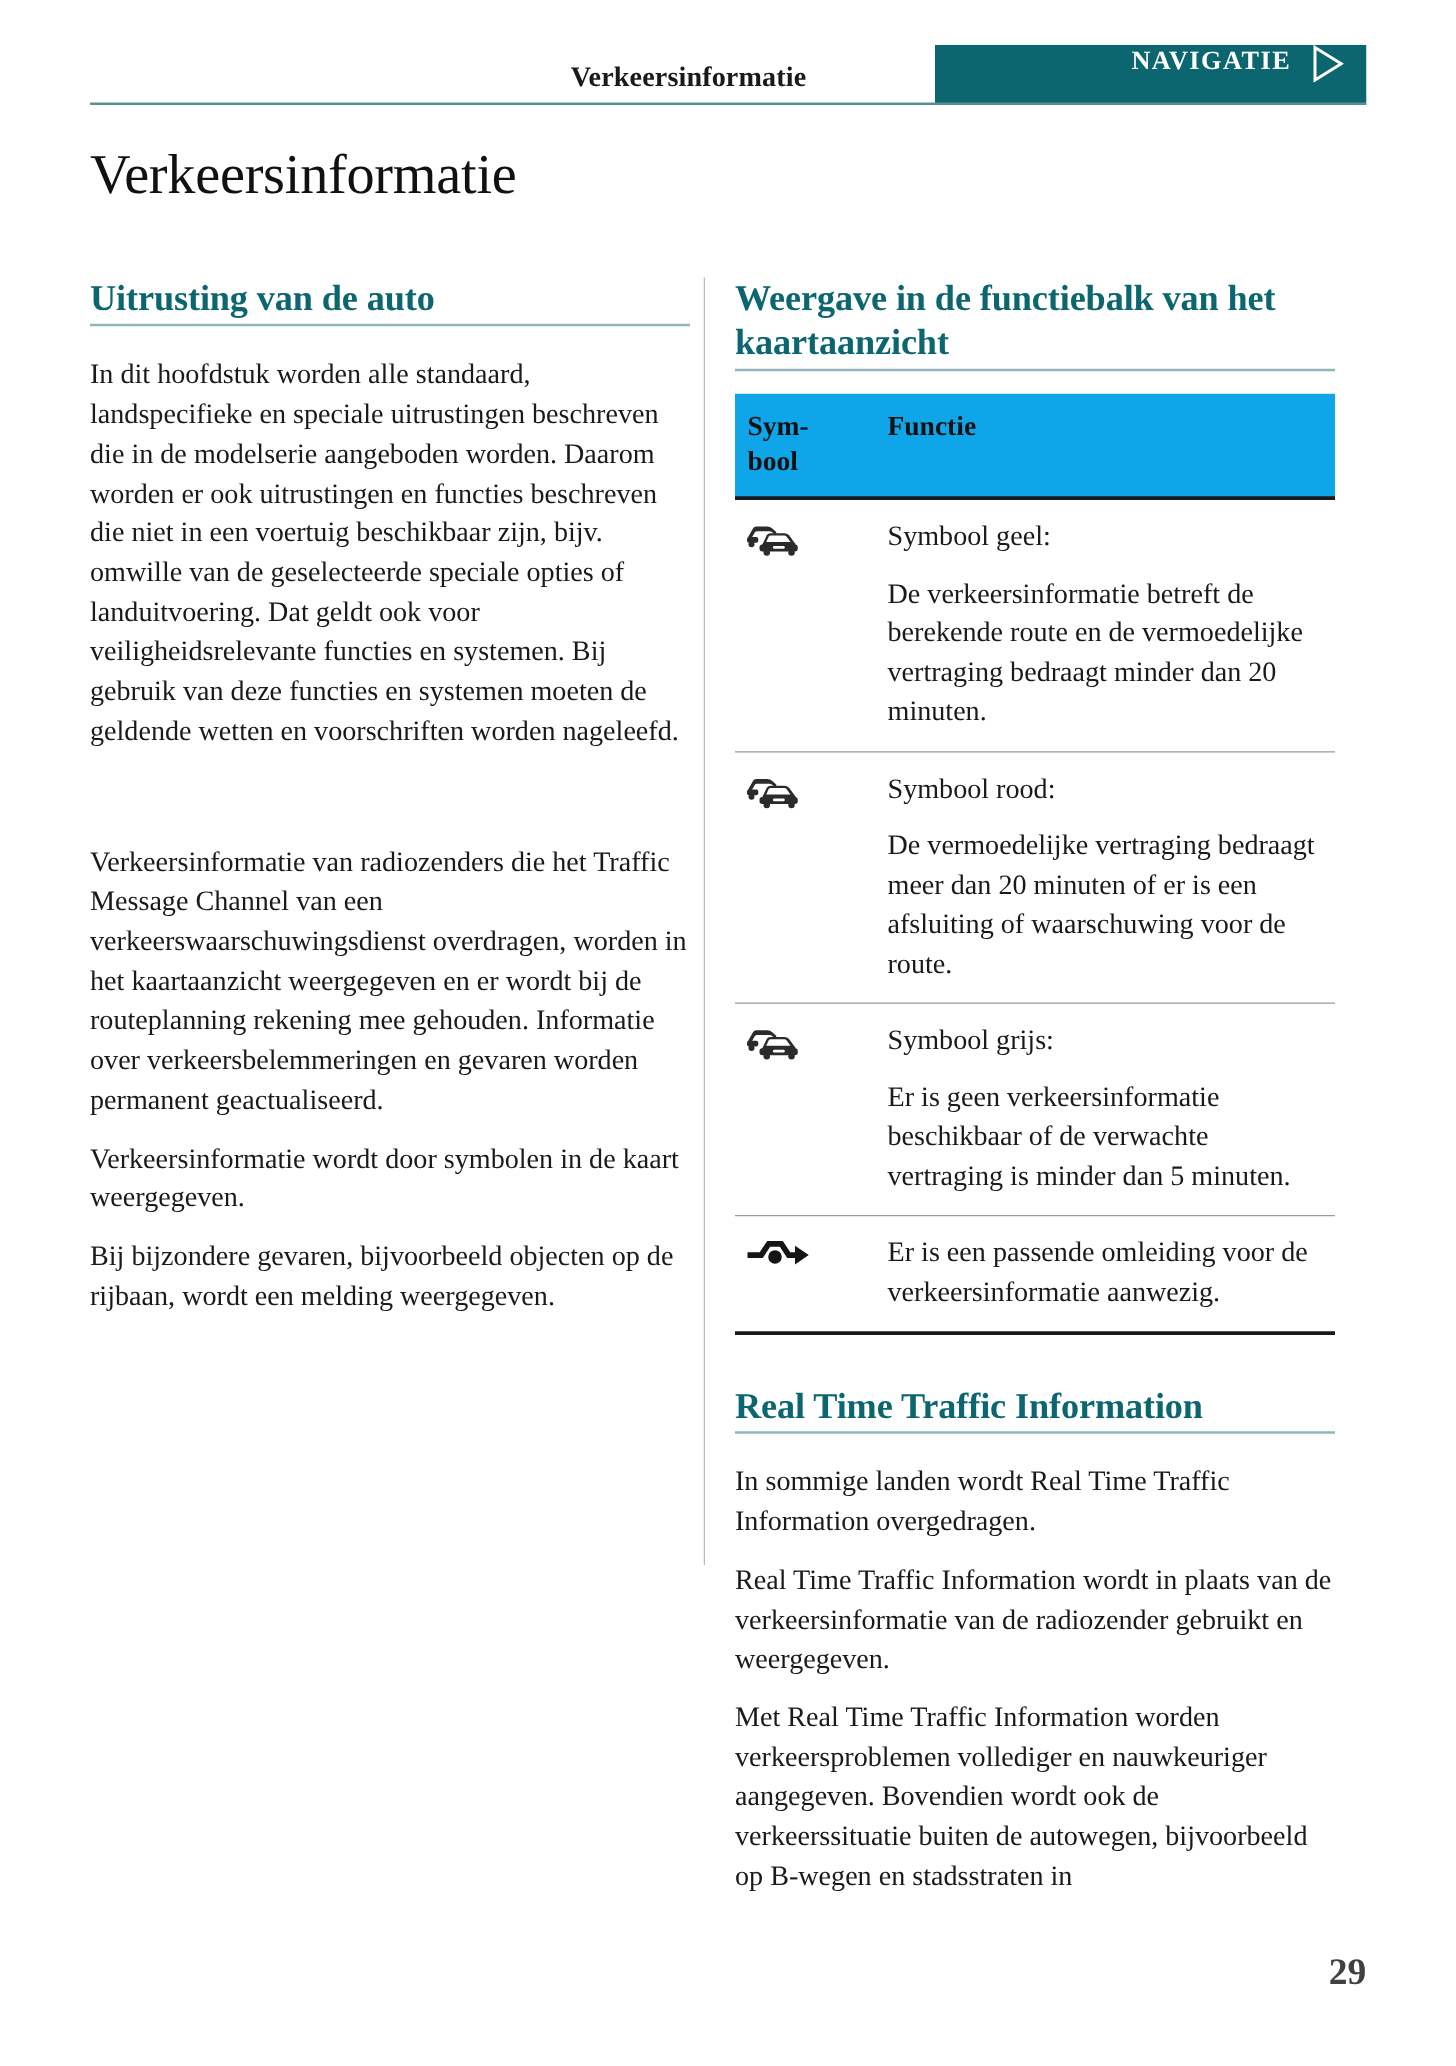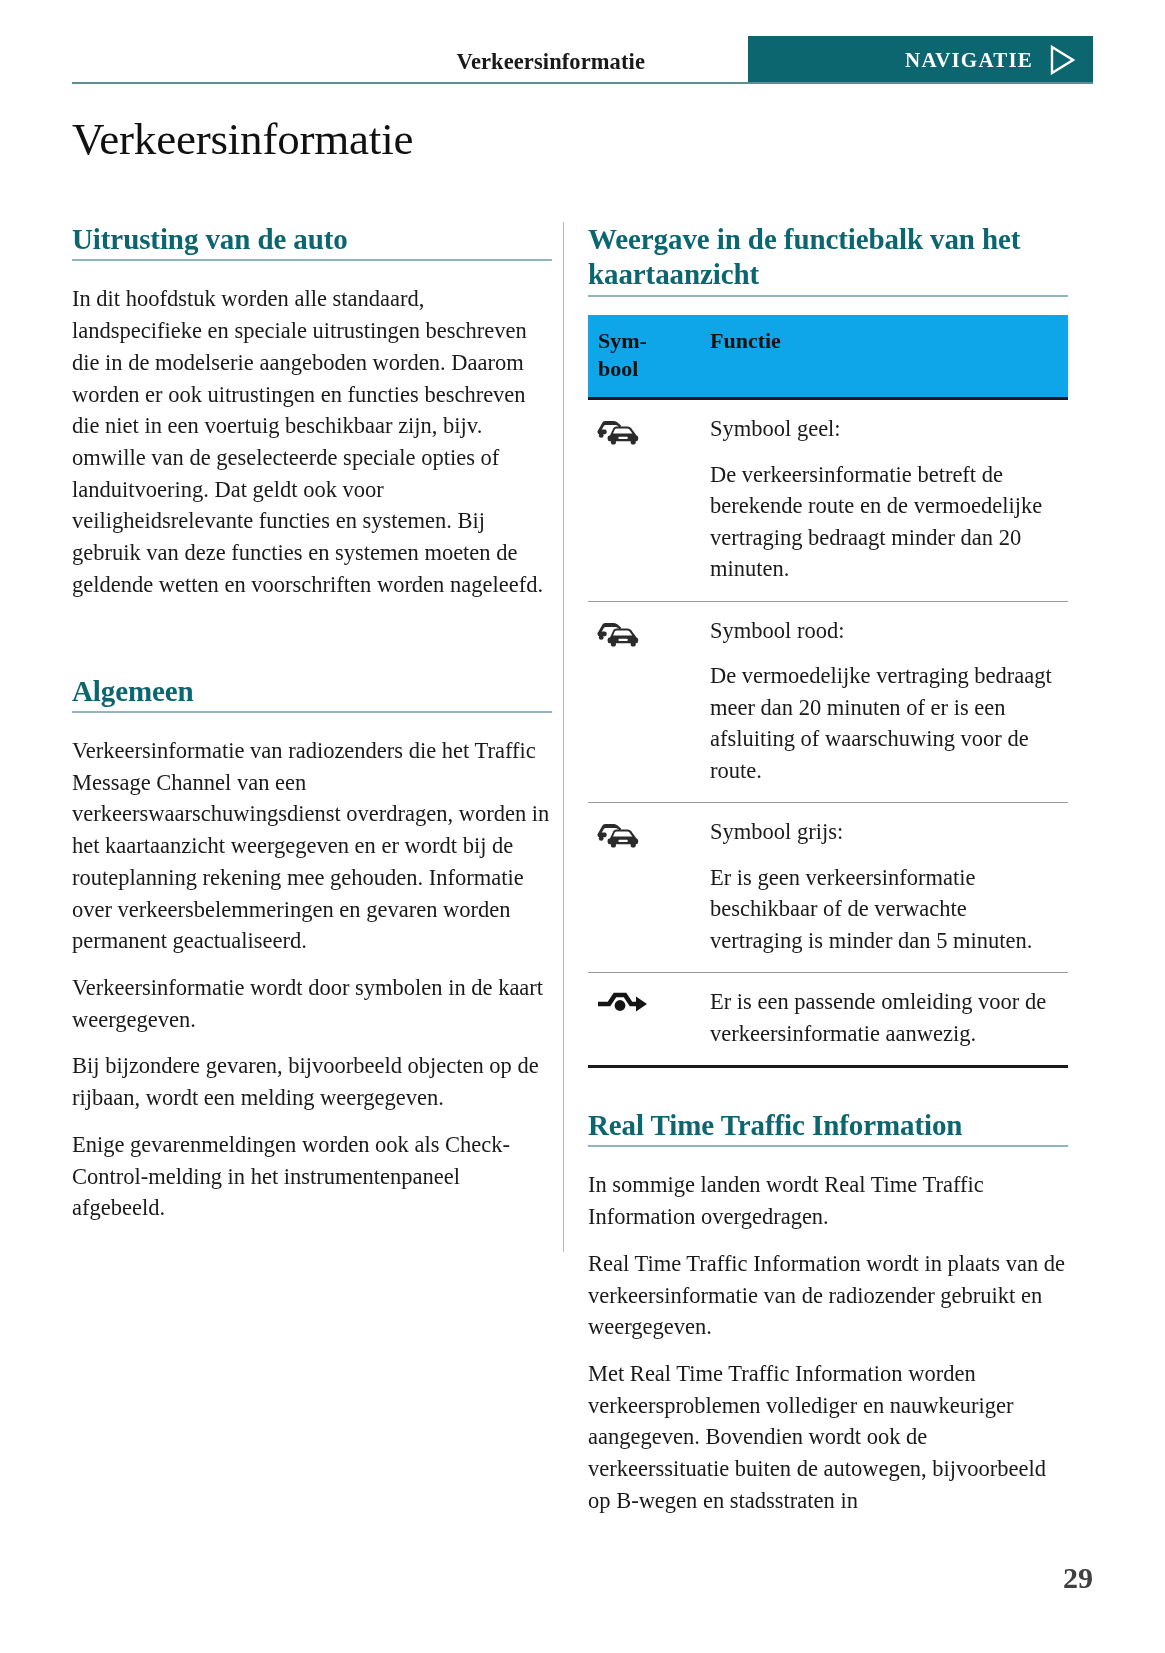--- a/index.html
+++ b/index.html
@@ -52,21 +52,20 @@
     white-space: nowrap;
   }
   .header-tab {
     position: absolute;
     right: 0;
     top: 0;
     bottom: 0;
     width: 345px;
     background: #0b6670;
     display: flex;
-    align-items: center;
     justify-content: flex-end;
     padding-right: 18px;
     gap: 16px;
   }
   .header-tab-label {
     color: #ffffff;
     font-size: 21px;
     font-weight: bold;
     letter-spacing: 1.2px;
   }
@@ -200,25 +199,23 @@
 
   <div class="col-divider"></div>
 
   <div class="col col-left">
 
     <h2 class="section">Uitrusting van de auto</h2>
     <p class="body">In dit hoofdstuk worden alle standaard, landspecifieke en speciale uitrustingen beschreven die in de modelserie aangeboden worden. Daarom worden er ook uitrustingen en functies beschreven die niet in een voertuig beschikbaar zijn, bijv. omwille van de geselecteerde speciale opties of landuitvoering. Dat geldt ook voor veiligheidsrelevante functies en systemen. Bij gebruik van deze functies en systemen moeten de geldende wetten en voorschriften worden nageleefd.</p>
 
     <div class="spacer-lg"></div>
 
-    <h2 class="section">Algemeen</h2>
     <p class="body">Verkeersinformatie van radiozenders die het Traffic Message Channel van een verkeerswaarschuwingsdienst overdragen, worden in het kaartaanzicht weergegeven en er wordt bij de routeplanning rekening mee gehouden. Informatie over verkeersbelemmeringen en gevaren worden permanent geactualiseerd.</p>
     <p class="body">Verkeersinformatie wordt door symbolen in de kaart weergegeven.</p>
     <p class="body">Bij bijzondere gevaren, bijvoorbeeld objecten op de rijbaan, wordt een melding weergegeven.</p>
-    <p class="body">Enige gevarenmeldingen worden ook als Check-Control-melding in het instrumentenpaneel afgebeeld.</p>
   </div>
 
   <div class="col col-right">
 
     <h2 class="section tight">Weergave in de functiebalk van het kaartaanzicht</h2>
 
     <table class="symtable">
       <thead>
         <tr>
           <th class="sym-col">Sym-<br>bool</th>

